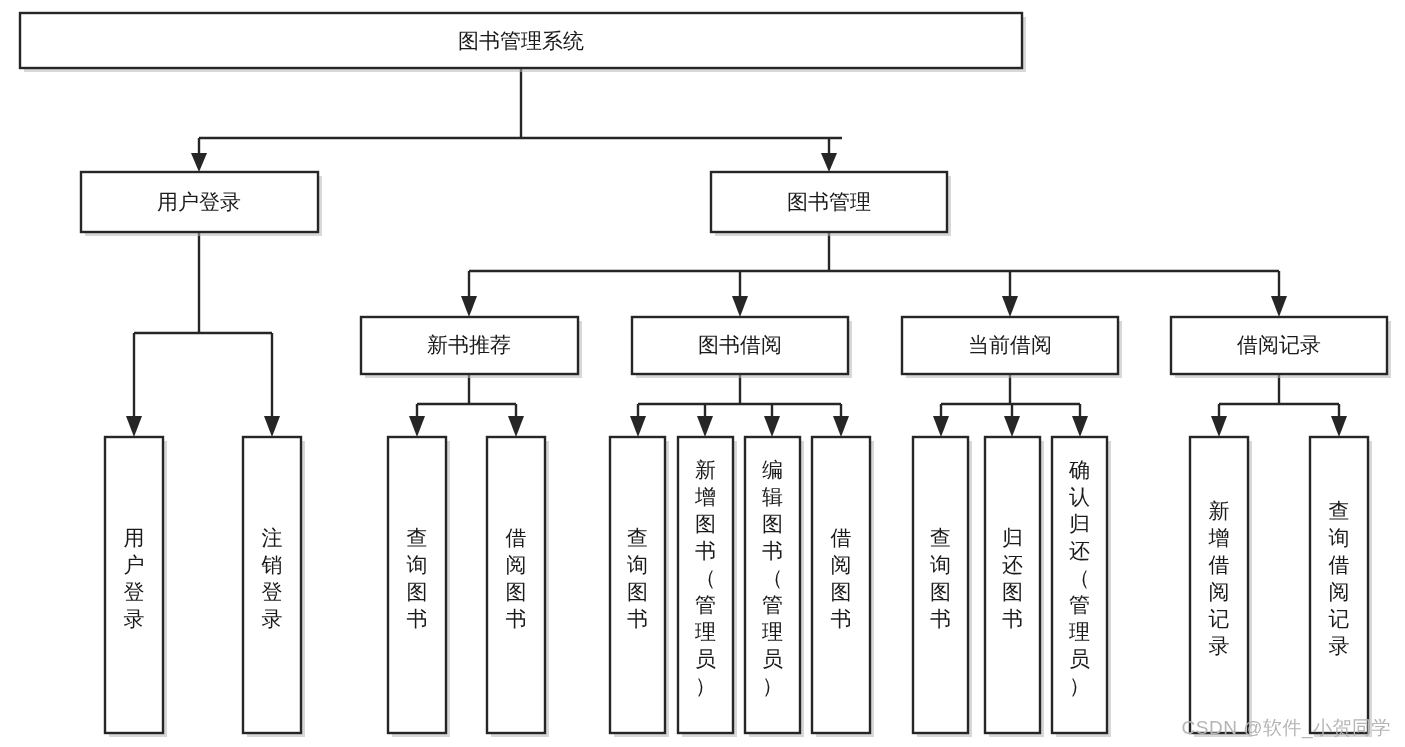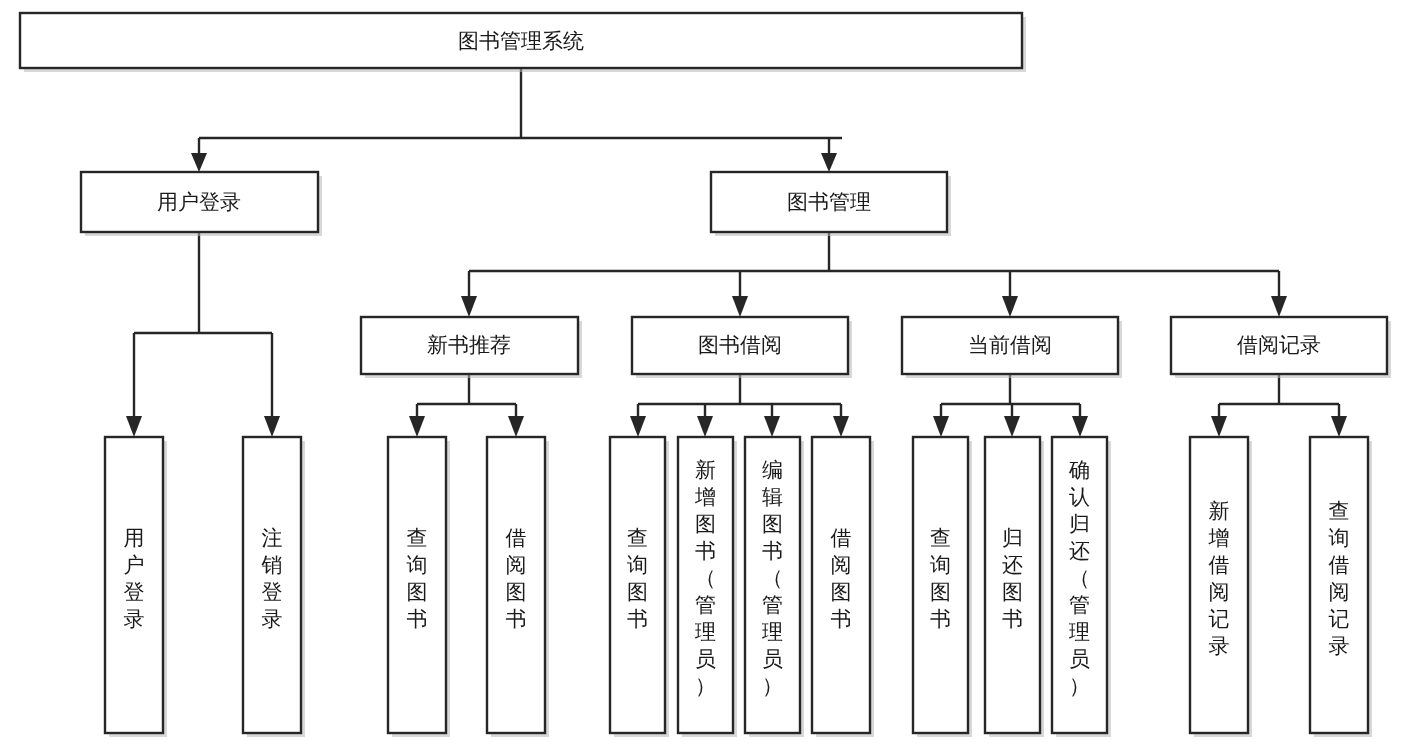--- a/index.html
+++ b/index.html
@@ -243,13 +243,14 @@
         </g>
         <g>
           <rect class="node-box-shadow" x="1314" y="441" width="58" height="296"></rect>
           <rect class="node-box" x="1310" y="437" width="58" height="296"></rect>
           <text class="node-label-vertical" x="1339" font-size="21"><tspan x="1339" y="517.5">查</tspan><tspan x="1339" y="544.5">询</tspan><tspan x="1339" y="571.5">借</tspan><tspan x="1339" y="598.5">阅</tspan><tspan x="1339" y="625.5">记</tspan><tspan x="1339" y="652.5">录</tspan></text>
         </g>
       </g>
 
   </svg>
 
+  <div class="watermark">CSDN @软件_小贺同学</div>
 </div>
 
 </body></html>

